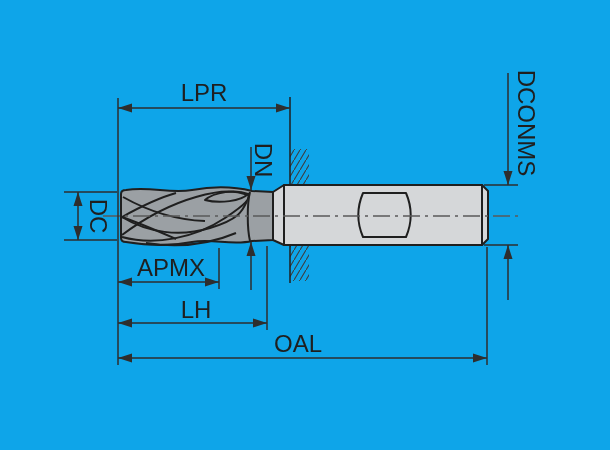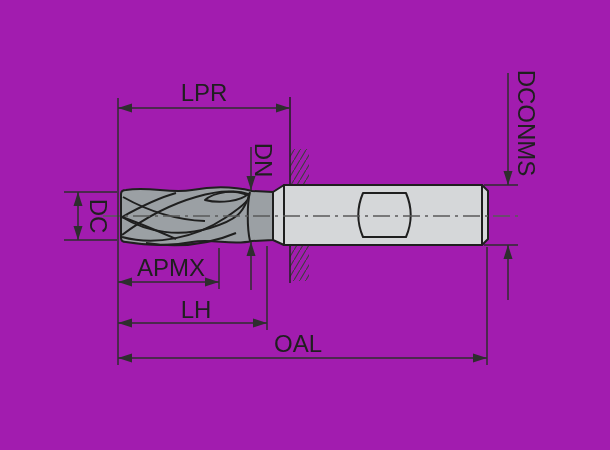--- a/index.html
+++ b/index.html
@@ -1,16 +1,16 @@
 <!DOCTYPE html>
 <html><head>
 <meta charset="utf-8">
 <style>
   html,body{margin:0;padding:0;background:#ffffff;}
-  .stage{position:relative;width:610px;height:450px;background:#a21caf;overflow:hidden;}
+  .stage{position:relative;width:610px;height:450px;background:#0ea5e9;overflow:hidden;}
   svg{display:block;}
   text{font-family:"Liberation Sans","DejaVu Sans",sans-serif;font-size:24px;stroke:none;}
   .dimline line{fill:none;stroke-width:1.5;stroke-linecap:butt;}
   .arrows polygon{stroke:none;}
   .tool path,.tool rect,.tool polygon{stroke-width:2;stroke-linejoin:round;}
   .flutecurve{fill:none !important;stroke-width:1.7;}
   .thin{stroke-width:1.4;}
 </style>
 </head>
 <body>

